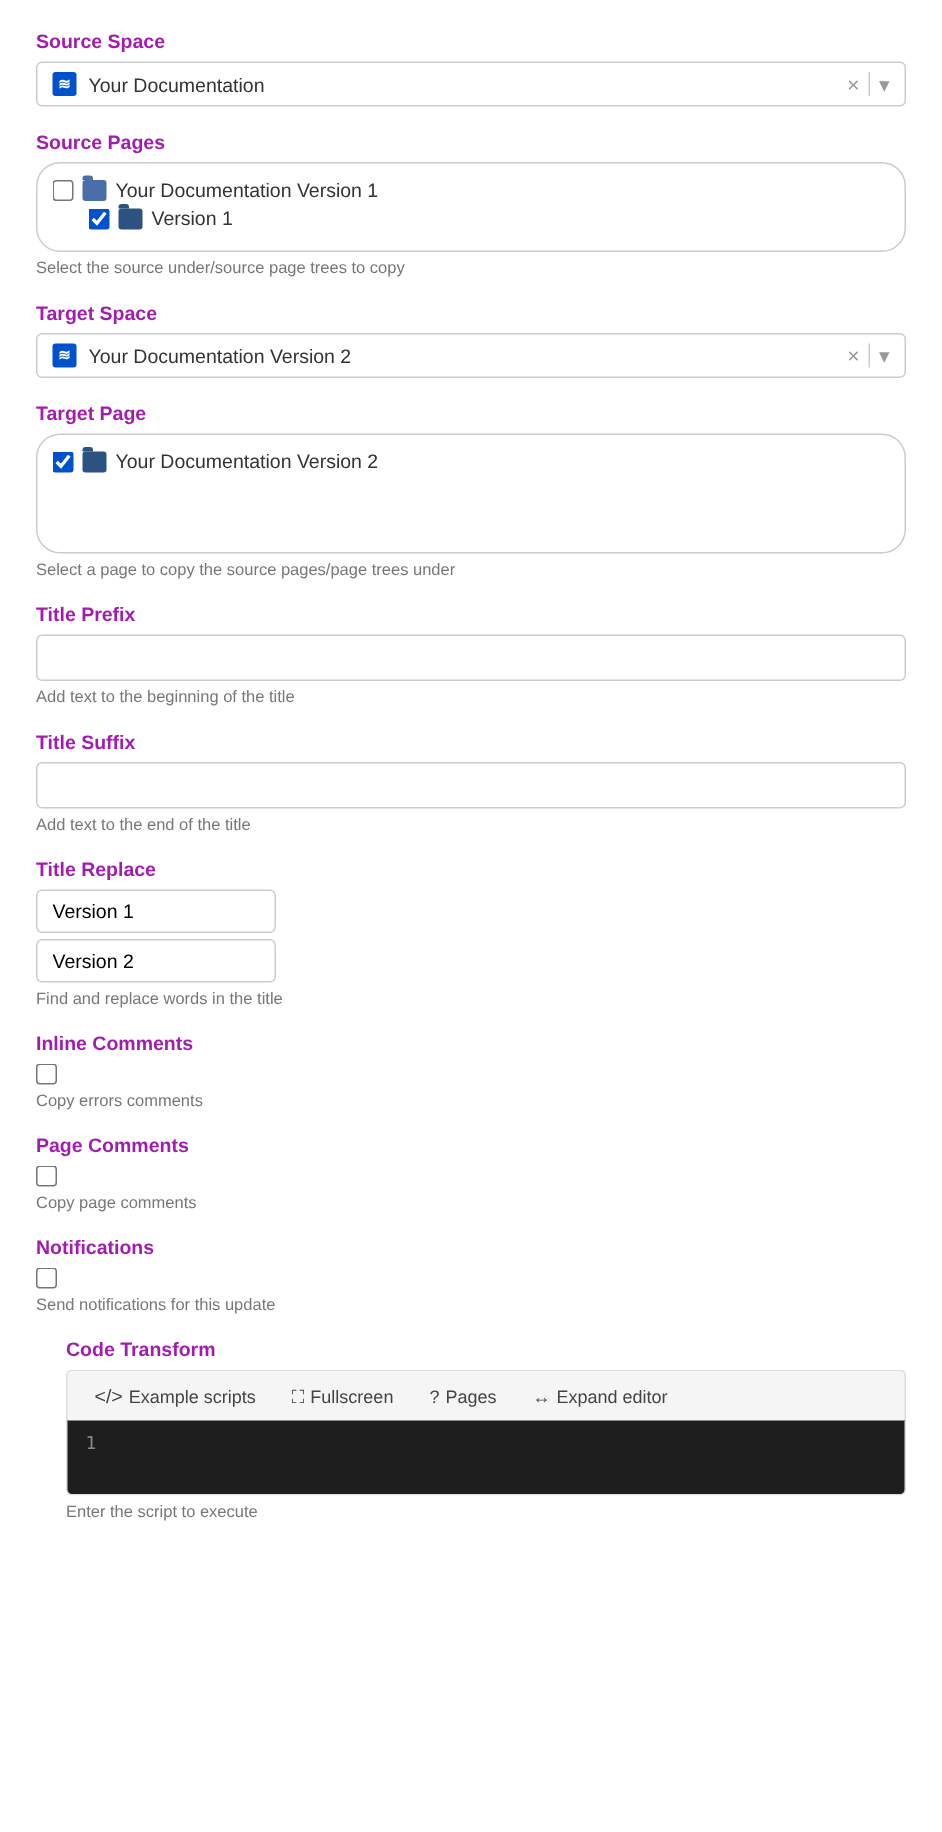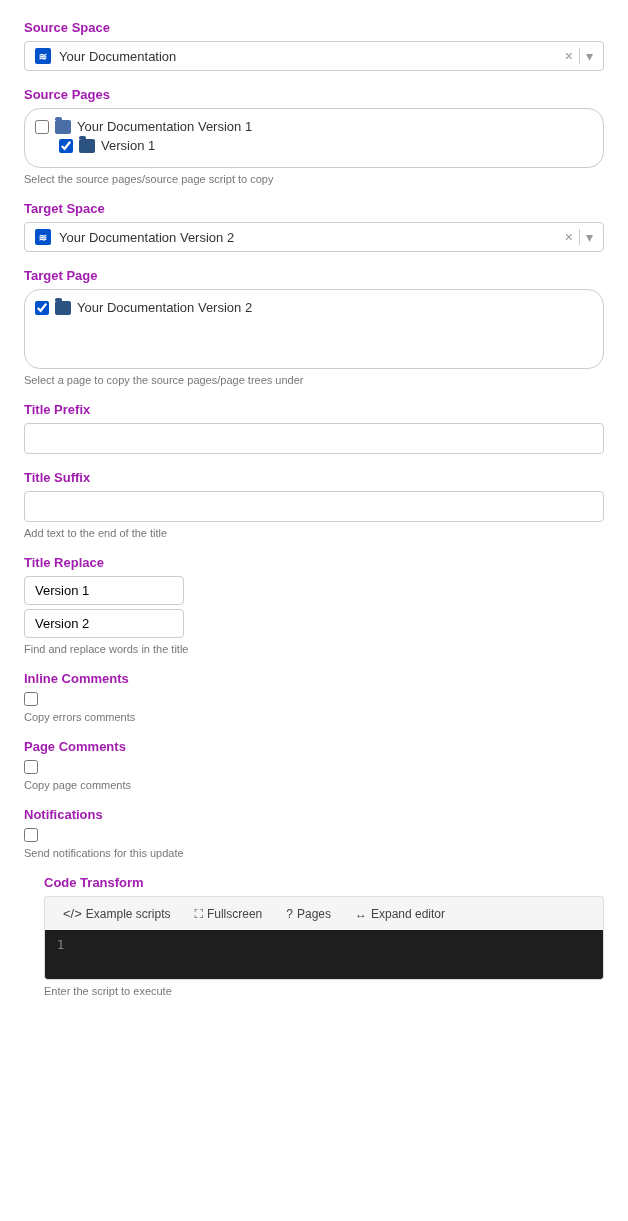--- a/index.html
+++ b/index.html
@@ -268,21 +268,21 @@
       <input type="checkbox" id="sp1" style="">
       <div class="folder-icon"></div>
       <label for="sp1">Your Documentation Version 1</label>
     </div>
     <div class="page-tree-item child">
       <input type="checkbox" id="sp2" checked="" style="">
       <div class="folder-icon folder-icon-dark"></div>
       <label for="sp2">Version 1</label>
     </div>
   </div>
-  <div class="hint-text">Select the source pages/source page script to copy</div>
+  <div class="hint-text">Select the source under/source page trees to copy</div>
 </div>
 
 <div class="section">
   <div class="section-label bold-label">Target Space</div>
   <div class="select-box">
     <div class="select-box-left">
       <div class="conf-icon">≋</div>
       <span>Your Documentation Version 2</span>
     </div>
     <div class="select-box-actions">
@@ -301,20 +301,21 @@
       <div class="folder-icon folder-icon-dark"></div>
       <label for="tp1">Your Documentation Version 2</label>
     </div>
   </div>
   <div class="hint-text">Select a page to copy the source pages/page trees under</div>
 </div>
 
 <div class="section">
   <div class="section-label bold-label">Title Prefix</div>
   <input type="text" class="text-input" placeholder="" style="">
+  <div class="hint-text">Add text to the beginning of the title</div>
 </div>
 
 <div class="section">
   <div class="section-label bold-label">Title Suffix</div>
   <input type="text" class="text-input" placeholder="" style="">
   <div class="hint-text">Add text to the end of the title</div>
 </div>
 
 <div class="section">
   <div class="section-label bold-label">Title Replace</div>

